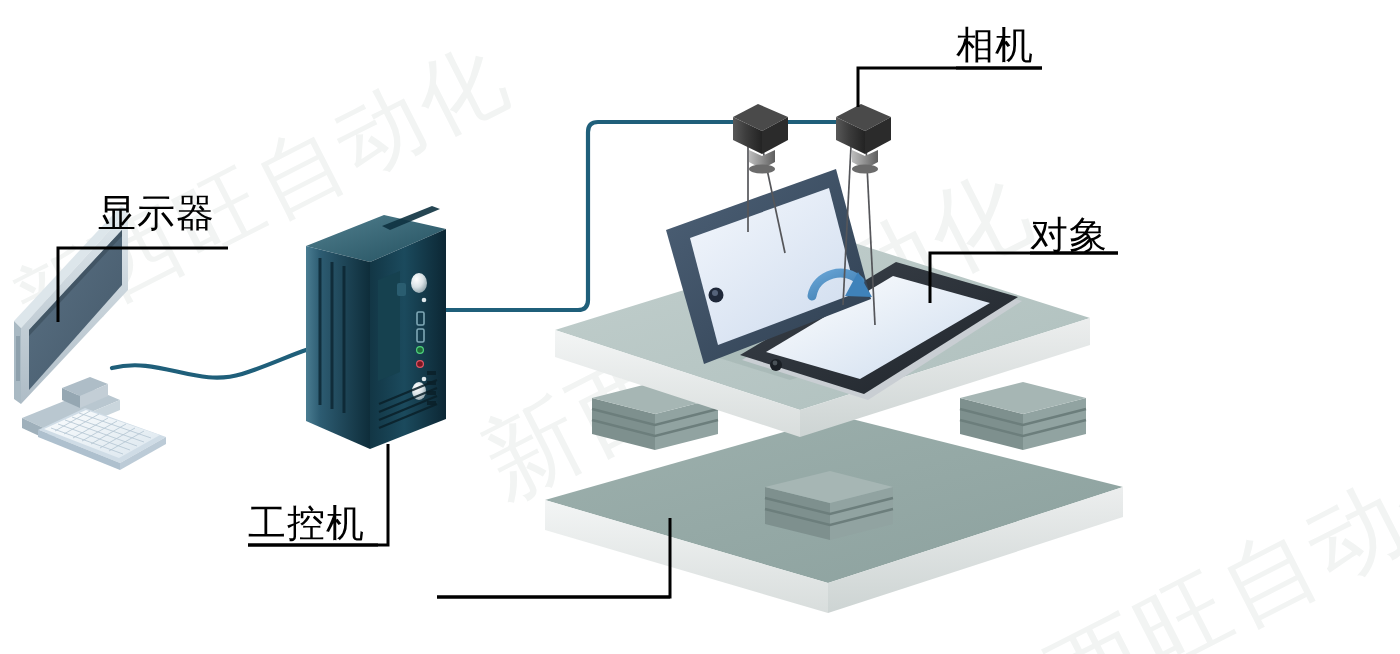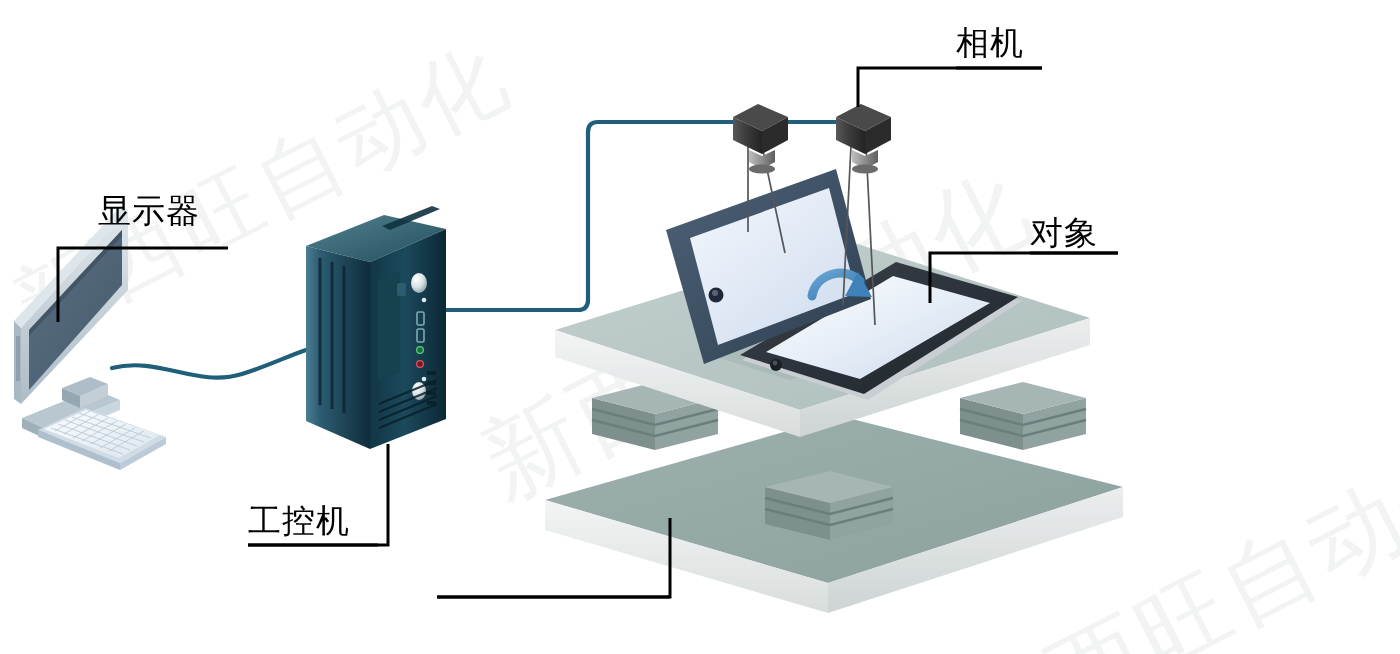--- a/index.html
+++ b/index.html
@@ -1,21 +1,21 @@
 <!DOCTYPE html>
 <html><head>
 <meta charset="utf-8">
 <title>Machine Vision UVW Alignment Diagram</title>
 <style>
   html,body{margin:0;padding:0;background:#ffffff;}
   body{width:1400px;height:654px;overflow:hidden;
        font-family:"Liberation Sans","DejaVu Sans",sans-serif;}
   #stage{position:relative;width:1400px;height:654px;background:#fff;}
   #stage svg{position:absolute;left:0;top:0;}
-  .lbl{position:absolute;font-size:33px;color:#000;white-space:nowrap;
+  .lbl{position:absolute;font-size:38px;color:#000;white-space:nowrap;
        letter-spacing:1px;line-height:1;}
   .wm{position:absolute;color:#f2f4f3;font-size:86px;white-space:nowrap;
       transform:rotate(-27deg);transform-origin:left bottom;
       font-family:"Liberation Serif","DejaVu Serif",serif;
       letter-spacing:4px;user-select:none;}
 </style>
 </head>
 <body>
 
 <div id="stage">

